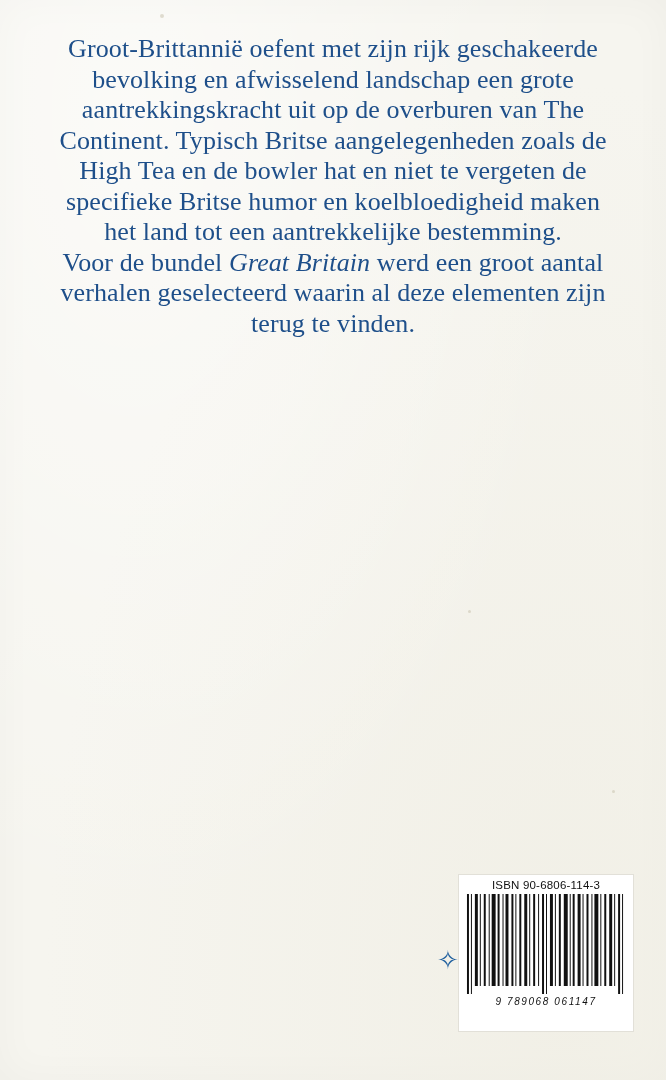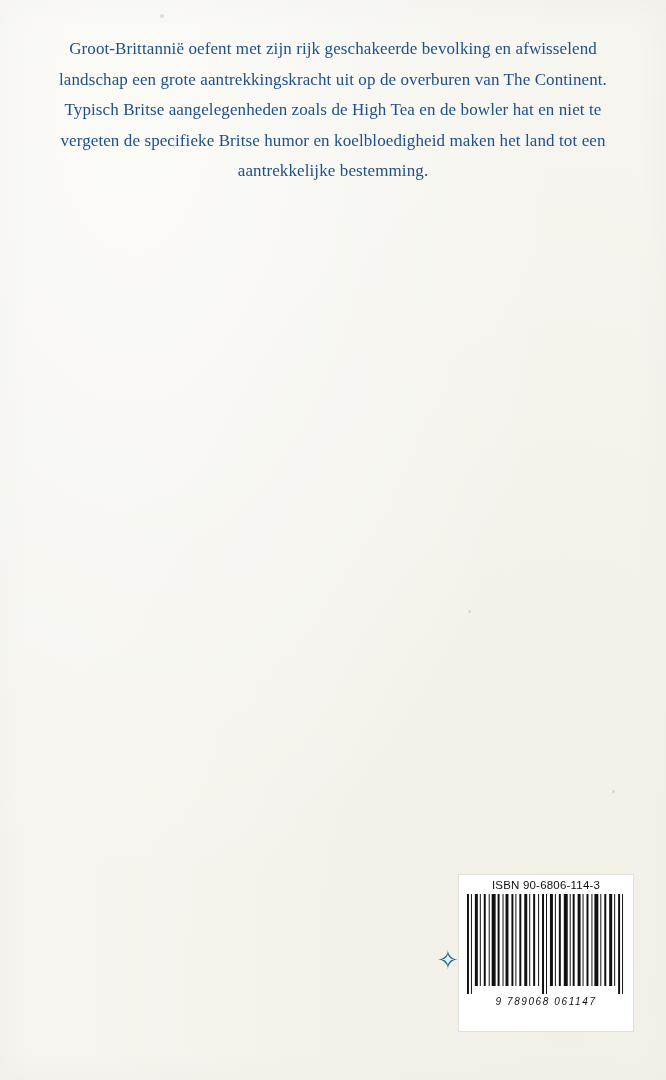--- a/index.html
+++ b/index.html
@@ -34,21 +34,21 @@
   }
 
   
   #blurb {
     position: absolute;
     left: 52px;
     top: 34px;
     width: 562px;
     text-align: center;
     color: #1e4f8a;
-    font-size: 17px;
+    font-size: 26px;
     line-height: 30.5px;
     letter-spacing: 0.1px;
   }
   #blurb p {
     margin: 0;
     text-align: center;
   }
   .italic {
     font-style: italic;
   }
@@ -140,20 +140,23 @@
 <body>
 
 <div id="book-back-cover">
 
   <div class="speck" style="left:160px; top:14px; width:4px; height:4px;"></div>
   <div class="speck" style="left:468px; top:610px; width:3px; height:3px;"></div>
   <div class="speck" style="left:612px; top:790px; width:3px; height:3px;"></div>
 
   <div id="blurb">
     <p>Groot-Brittannië oefent met zijn rijk geschakeerde bevolking en afwisselend landschap een grote aantrekkingskracht uit op de overburen van The Continent. Typisch Britse aangelegenheden zoals de High Tea en de bowler hat en niet te vergeten de specifieke Britse humor en koelbloedigheid maken het land tot een aantrekkelijke bestemming.</p>
+    <p>
+      <span>Voor de bundel </span><span class="italic">Great Britain</span><span> werd een groot aantal verhalen geselecteerd waarin al deze elementen zijn terug te vinden.</span>
+    </p>
   </div>
 
 
   <div id="logo-star">✧</div>
 
   <div id="barcode-block">
     <div id="barcode-isbn-label">ISBN 90-6806-114-3</div>
     <svg id="barcode-bars" viewBox="0 0 164 100" preserveAspectRatio="none" xmlns="http://www.w3.org/2000/svg">
       <rect x="0" y="0" width="164" height="100" fill="#ffffff"></rect>
       <g fill="#111111">

